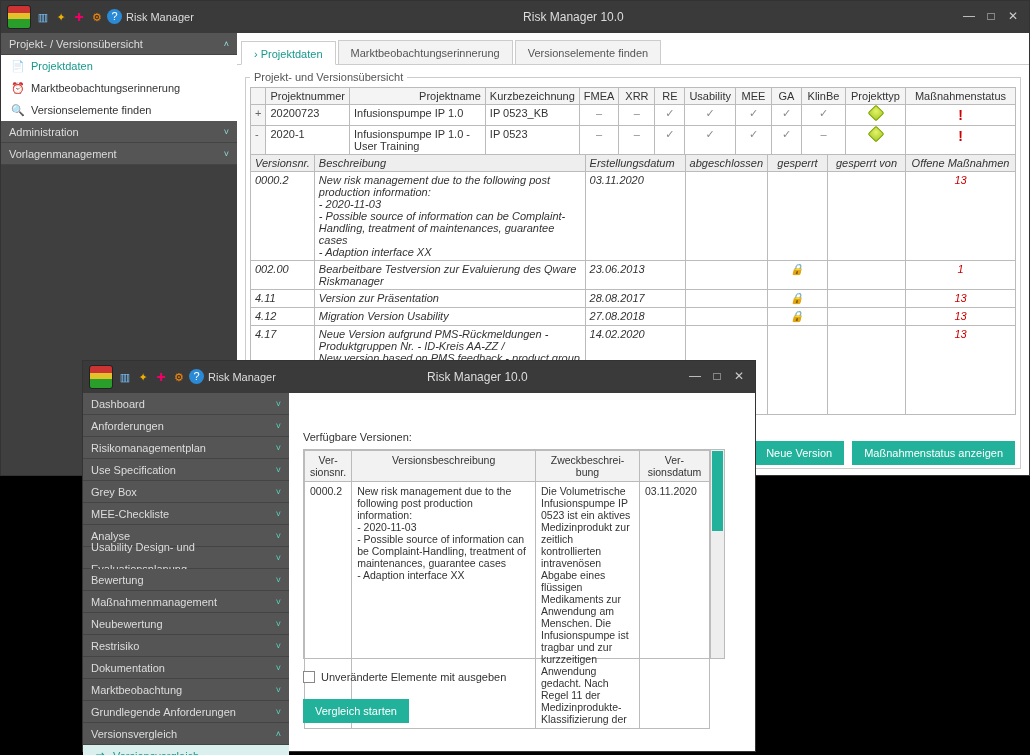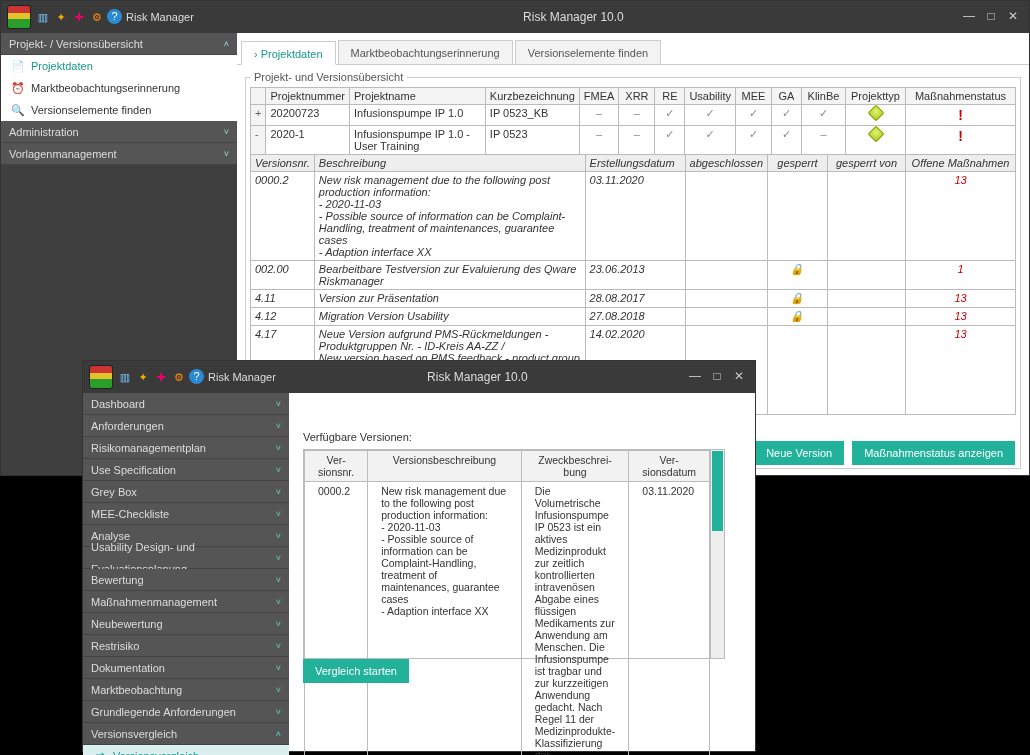--- a/index.html
+++ b/index.html
@@ -64,21 +64,21 @@
   .win-main { height: 476px; }
   .footer-btns { bottom: auto; top: 440px; }
 
   .btn { background:#22b29b; color:#fff; border:none; padding:6px 12px; font-size:11px; cursor:pointer;}
 
   
   .sub-content { padding: 10px 30px 10px 14px; position:relative; flex:1; display:flex; flex-direction:column;}
   .sub-label { font-size:11px; color:#333; margin-bottom:6px;margin-top:28px;}
   .ver-table-wrap { border:1px solid #bbb; height:210px; display:flex;}
   table.vers { border-collapse:collapse; flex:1; font-size:10.5px;}
-  table.vers th, table.vers td { border:1px solid #bbb; padding:3px 13px; vertical-align:top;}
+  table.vers th, table.vers td { border:1px solid #bbb; padding:3px 5px; vertical-align:top;}
   table.vers th { background:#f2f2f2; font-weight:normal;}
   .vscroll { width:14px; background:#eee; border-left:1px solid #bbb; position:relative;}
   .vscroll-thumb { position:absolute; left:1px; right:1px; top:1px; height:80px; background:#22b29b;}
   .chkbox { display:flex; align-items:center; gap:6px; margin:12px 0 16px; font-size:11px;}
   .chkbox .box { width:12px;height:12px;border:1px solid #888; background:#fff;}
 
   
   .acc-head.teal .chev { color:#5cd7c5;}
 </style>
 </head>
@@ -142,21 +142,21 @@
       </div>
 
       <fieldset class="panel">
         <legend>Projekt- und Versionsübersicht</legend>
 
         <table class="grid">
           <tbody>
               <tr>
             <th class="exp-cell"></th>
             <th style="text-align:left">Projektnummer</th>
-            <th style="text-align:left">Projektname</th>
+            <th style="text-align:right">Projektname</th>
             <th style="text-align:left">Kurzbezeichnung</th>
             <th style="width:36px">FMEA</th>
             <th style="width:36px">XRR</th>
             <th style="width:30px">RE</th>
             <th style="width:50px">Usability</th>
             <th style="width:36px">MEE</th>
             <th style="width:30px">GA</th>
             <th style="width:44px">KlinBe</th>
             <th style="width:60px">Projekttyp</th>
             <th style="width:110px">Maßnahmenstatus</th>
@@ -391,19 +391,23 @@
             <td><span>Die Volumetrische Infusionspumpe IP 0523 ist ein aktives Medizinprodukt zur zeitlich kontrollierten intravenösen Abgabe eines flüssigen Medikaments zur Anwendung am Menschen. Die Infusionspumpe ist tragbar und zur kurzzeitigen Anwendung gedacht. Nach Regel 11 der Medizinprodukte-Klassifizierung der</span></td>
             <td>03.11.2020</td>
           </tr>
         </tbody>
           </table>
         <div class="vscroll">
             <div class="vscroll-thumb"></div>
           </div>
       </div>
 
+      <label class="chkbox">
+        <span class="box"></span>
+        <span>Unveränderte Elemente mit ausgeben</span>
+      </label>
 
       <div>
         <button class="btn">Vergleich starten</button>
       </div>
     </div>
   </div>
 </div>
 
 </body></html>

